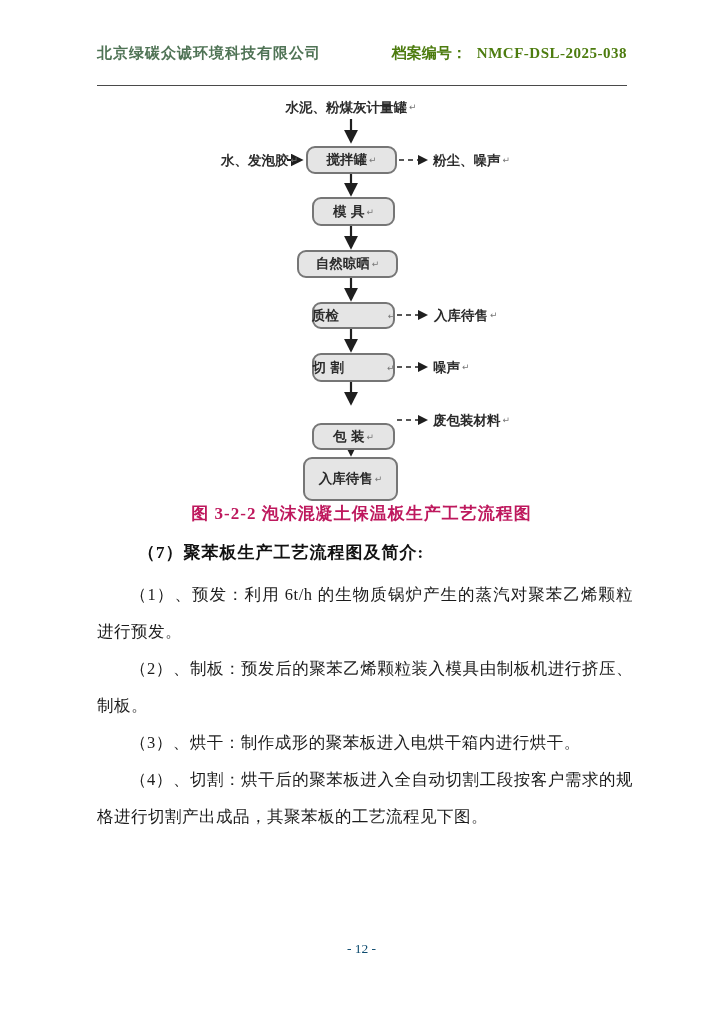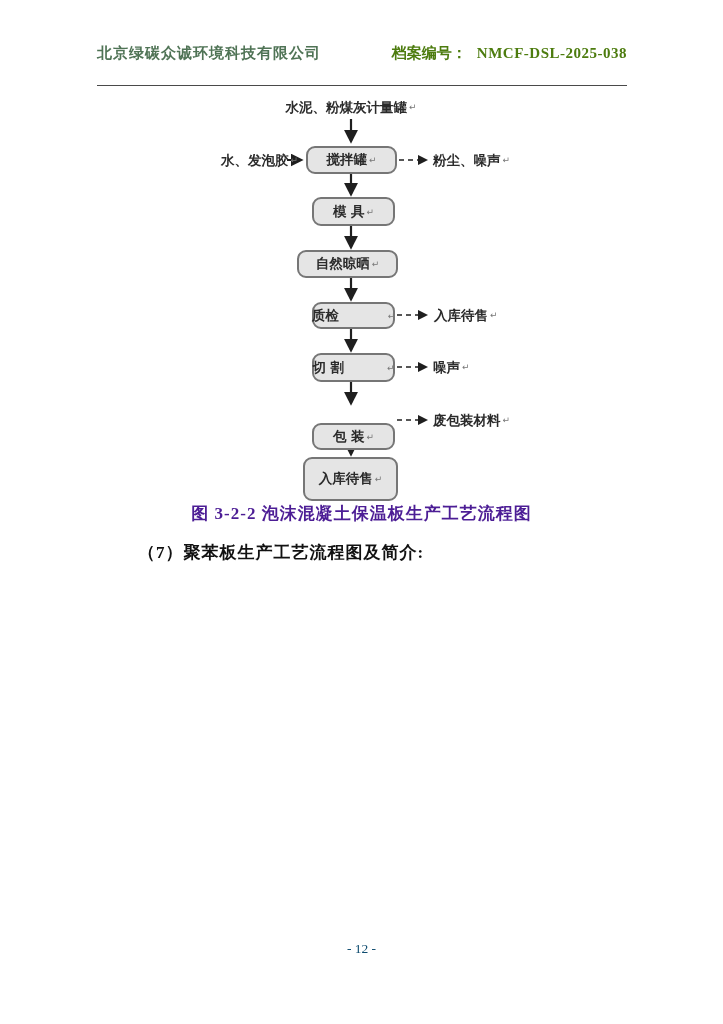--- a/index.html
+++ b/index.html
@@ -35,21 +35,21 @@
     position: absolute; box-sizing: border-box;
     border: 2px solid #767676; border-radius: 9px; background: #e5e5e5;
     display: flex; align-items: center; justify-content: center;
     font-family: "DejaVu Sans", "Liberation Sans", sans-serif;
     font-weight: bold; font-size: 13.5px; color: #2b2b2b; white-space: nowrap;
   }
   .eol { font-size: 9px; color: #777; font-weight: normal; margin-left: 2px; vertical-align: 2px; }
   
   .caption {
     position: absolute; left: 0; top: 502px; width: 723px;
-    text-align: center; font-weight: bold; font-size: 17px; color: #4c1d95;
+    text-align: center; font-weight: bold; font-size: 17px; color: #be185d;
     letter-spacing: 1px;
   }
   .heading {
     position: absolute; left: 97px; top: 541px; width: 534px;
     font-weight: bold; font-size: 17px; color: #111; letter-spacing: 1px;
     padding-left: 41px; box-sizing: border-box;
   }
   .bodytext {
     position: absolute; left: 97px; top: 576px; width: 536px;
     font-size: 16.5px; line-height: 37px; color: #1c1c1c;
@@ -144,16 +144,22 @@
     <div class="fc-box" style="left:303px; top:362px; width:95px;  height:44px;">
       <span>入库待售</span>
         <span class="eol">↵</span>
     </div>
   </div>
 
   <div class="caption">图 3-2-2 泡沫混凝土保温板生产工艺流程图</div>
 
   <div class="heading">（7）聚苯板生产工艺流程图及简介:</div>
 
+  <div class="bodytext">
+    <p>（1）、预发：利用 6t/h 的生物质锅炉产生的蒸汽对聚苯乙烯颗粒进行预发。</p>
+    <p>（2）、制板：预发后的聚苯乙烯颗粒装入模具由制板机进行挤压、制板。</p>
+    <p>（3）、烘干：制作成形的聚苯板进入电烘干箱内进行烘干。</p>
+    <p>（4）、切割：烘干后的聚苯板进入全自动切割工段按客户需求的规格进行切割产出成品，其聚苯板的工艺流程见下图。</p>
+  </div>
 
   <div class="footer">- 12 -</div>
 
 </div>
 
 </body></html>

